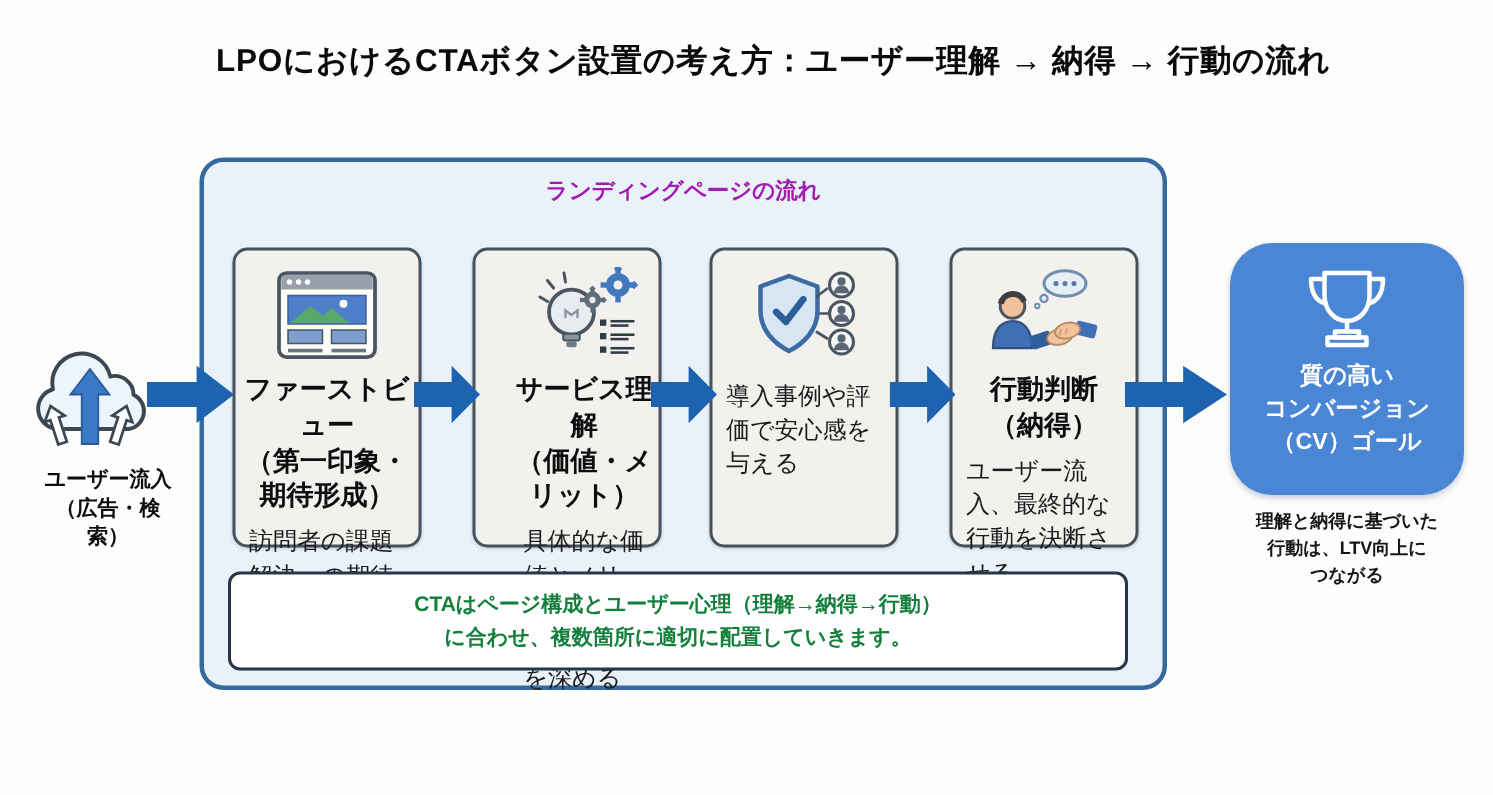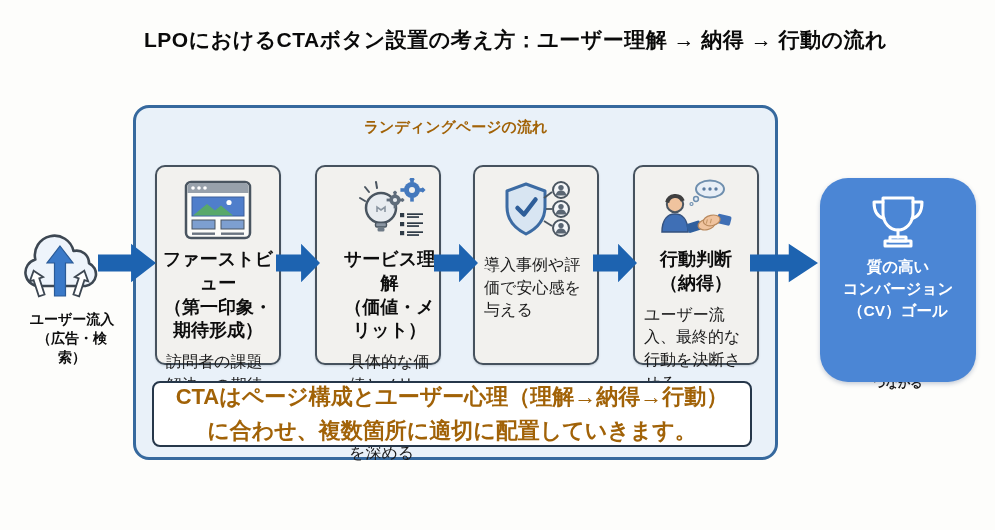--- a/index.html
+++ b/index.html
@@ -14,21 +14,21 @@
     letter-spacing:0.5px;
     padding-left:36px;
   }
   
   .flow-container {
     position:absolute; left:133px; top:105px; width:645px; height:355px;
     background:#e9f1f9; border:3px solid #36699e; border-radius:16px;
   }
   .flow-header {
     position:absolute; left:0; top:10px; width:100%;
-    text-align:center; font-size:15px; font-weight:bold; color:#a16207;
+    text-align:center; font-size:15px; font-weight:bold; color:#a21caf;
   }
   
   .card {
     position:absolute; top:165px; width:126px; height:200px;
     background:#f2f1ee; border:2px solid #46525e; border-radius:10px;
     box-shadow:0 1px 2px rgba(40,60,80,.18); z-index:2;
   }
   .card-1 { left:155px; } .card-2 { left:315px;padding-left:23px; }
   .card-3 { left:473px; } .card-4 { left:633px; }
   .card-icon { height:72px; margin-top:7px; display:flex; align-items:center; justify-content:center; }
@@ -50,37 +50,36 @@
   .arrow-2 { left:434px; width:44px; }
   .arrow-3 { left:593px; width:44px; }
   .arrow-goal { left:750px; width:68px; }
   
   .note-box {
     position:absolute; left:152px; top:381px; width:600px; height:66px;
     background:#ffffff; border:2.5px solid #26374a; border-radius:8px;
     display:flex; align-items:center; justify-content:center; z-index:2;
   }
   .note-text {
-    text-align:center; font-size:22px; font-weight:bold; color:#a16207;
+    text-align:center; font-size:14px; font-weight:bold; color:#15803d;
     line-height:1.55; white-space:pre-line;
   }
   
   .inflow { position:absolute; left:0; top:226px; width:120px; z-index:1; }
   .inflow-icon { display:block; margin:0 auto; }
   .inflow-label {
     margin-top:4px; text-align:center; font-size:14px; font-weight:bold;
     color:#0d0d0d; line-height:1.35; white-space:pre-line;padding-left:24px;
   }
   
   .goal-box {
-    position:absolute; left:820px; top:162px; width:156px; height:204px;
+    position:absolute; left:820px; top:162px; width:156px; height:168px;
     background:#4b86d5; border-radius:28px; z-index:2;
     display:flex; flex-direction:column; align-items:center;
     box-shadow:0 2px 4px rgba(30,60,110,.25);
-    margin-top:16px;
   }
   .goal-icon { margin-top:14px; }
   .goal-label {
     margin-top:4px; text-align:center; color:#ffffff; font-weight:bold;
     font-size:15.5px; line-height:1.42; white-space:pre-line;
   }
   .goal-caption {
     position:absolute; left:810px; top:338px; width:176px;
     text-align:center; font-size:12px; font-weight:600; color:#161616;
     line-height:1.5; white-space:pre-line;

